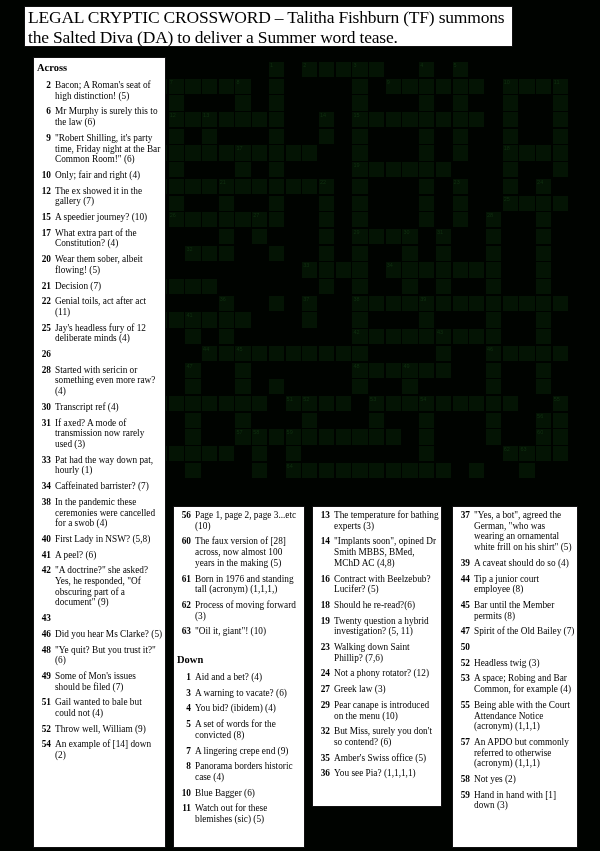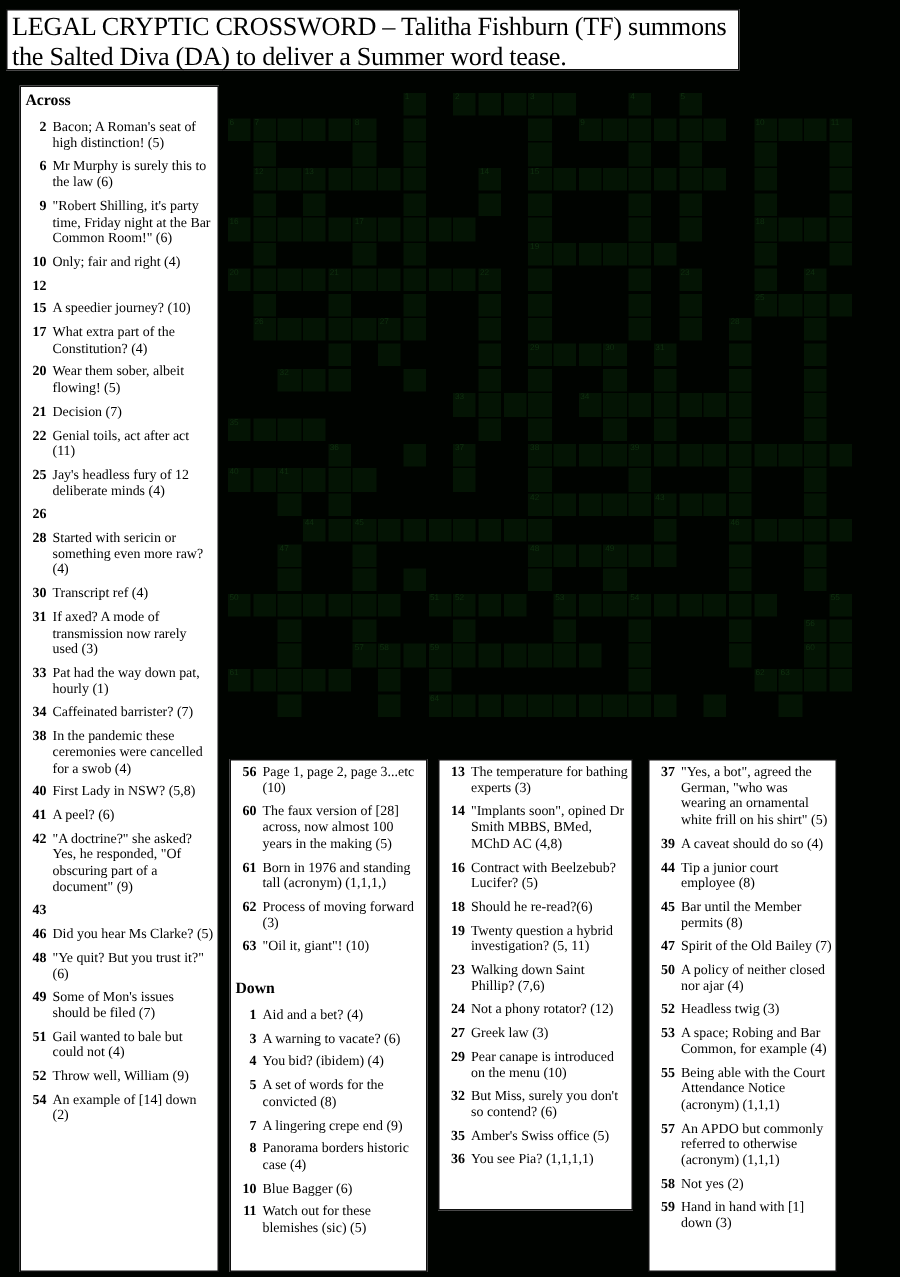--- a/index.html
+++ b/index.html
@@ -5,20 +5,21 @@
   html,body{margin:0;padding:0;}
   body{
     width:600px;height:851px;position:relative;overflow:hidden;
     background:#000300;
     font-family:"Liberation Serif", serif;
     color:#000;
   }
   .box{
     position:absolute;background:#ffffff;border:1px solid #111;
     box-sizing:border-box;
+    margin-left:20px;
   }
   
   #title-box{left:4px;top:6px;width:489px;height:41px;padding:0 3px;}
   #title-box .t{font-size:17.5px;line-height:20px;letter-spacing:-0.2px;}
   
   .cluecol{padding:3px 2px 4px 2px;}
   #col-across{left:13px;top:57px;width:133px;height:791px;}
   #col-b{left:153px;top:506px;width:132px;height:342px;}
   #col-c{left:292px;top:506px;width:130px;height:301px;}
   #col-d{left:432px;top:506px;width:126px;height:342px;}
@@ -822,20 +823,21 @@
       <div class="clue">
         <span class="num">9</span>
         <span class="txt">"Robert Shilling, it's party time, Friday night at the Bar Common Room!" (6)</span>
       </div>
       <div class="clue">
         <span class="num">10</span>
         <span class="txt">Only; fair and right (4)</span>
       </div>
       <div class="clue">
         <span class="num">12</span>
+        <span class="txt">The ex showed it in the gallery (7)</span>
       </div>
       <div class="clue">
         <span class="num">15</span>
         <span class="txt">A speedier journey? (10)</span>
       </div>
       <div class="clue">
         <span class="num">17</span>
         <span class="txt">What extra part of the Constitution? (4)</span>
       </div>
       <div class="clue">
@@ -1053,21 +1055,20 @@
       <div class="clue">
         <span class="num">45</span>
         <span class="txt">Bar until the Member permits (8)</span>
       </div>
       <div class="clue">
         <span class="num">47</span>
         <span class="txt">Spirit of the Old Bailey (7)</span>
       </div>
       <div class="clue">
         <span class="num">50</span>
-        <span class="txt">A policy of neither closed nor ajar (4)</span>
       </div>
       <div class="clue">
         <span class="num">52</span>
         <span class="txt">Headless twig (3)</span>
       </div>
       <div class="clue">
         <span class="num">53</span>
         <span class="txt">A space; Robing and Bar Common, for example (4)</span>
       </div>
       <div class="clue">

